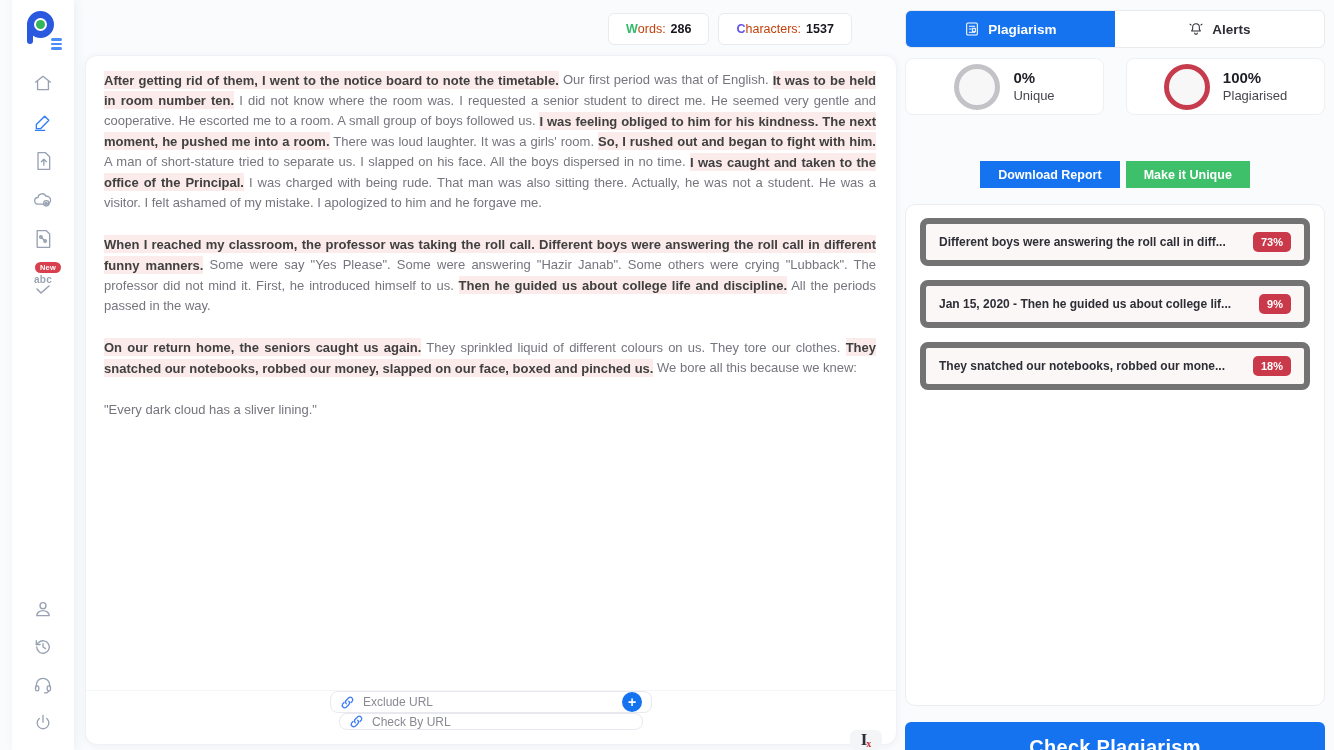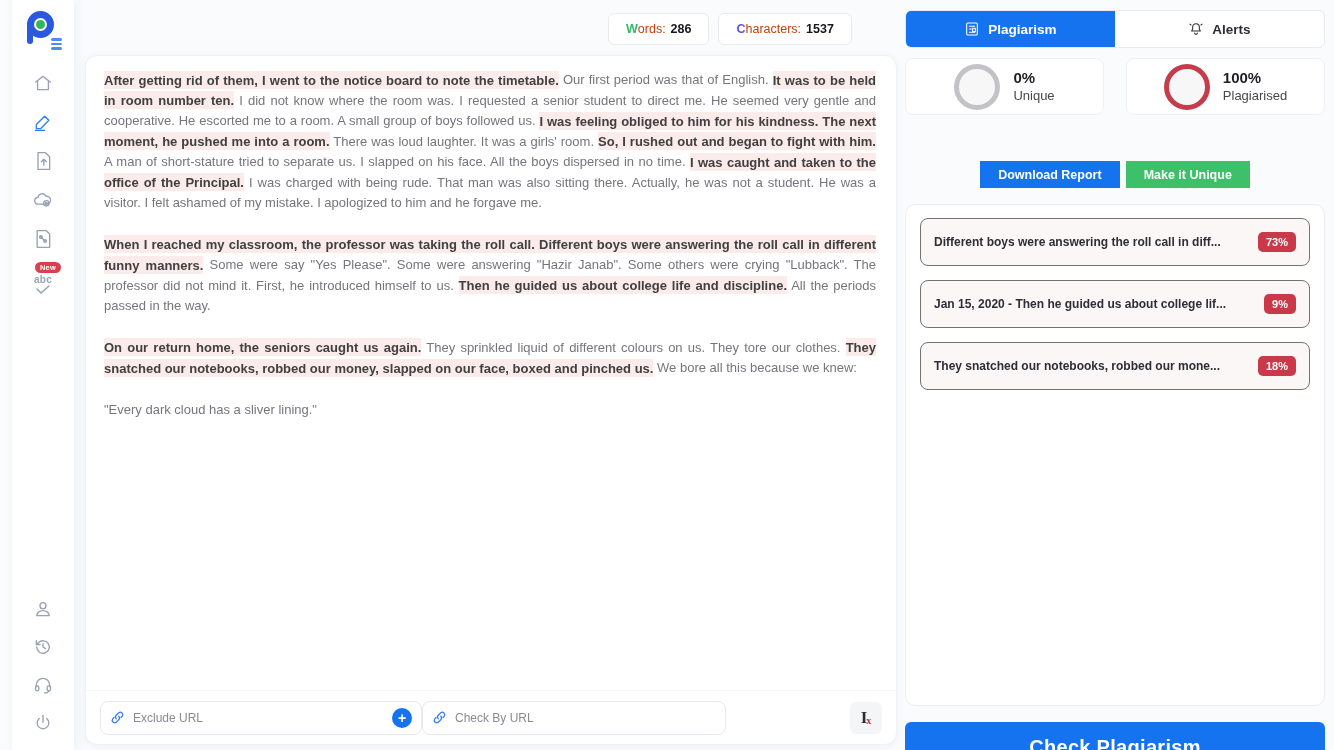--- a/index.html
+++ b/index.html
@@ -33,21 +33,21 @@
   .counter-value { font-weight:800; color:#17171d; }
 
   
   .editor-card { position:absolute; left:85px; top:55px; width:812px; height:690px; background:#fff;
                  border:1px solid #f0f1f4; border-radius:12px; box-shadow:0 1px 8px rgba(30,40,70,.05); }
   .editor-text { position:absolute; left:18px; right:20px; top:14px; bottom:62px; overflow:hidden;
                  font-size:13px; line-height:20.5px; text-align:justify; color:#75757e; }
   .editor-text p { margin-bottom:21px; }
   .editor-text .hl { background:#fcebeb; color:#404040; font-weight:bold; padding:1.5px 0; }
   .editor-footer { position:absolute; left:0; right:0; bottom:0; height:54px; border-top:1px solid #f5f6f8;
-                   display:flex; align-items:center; padding:0 14px; }
+                   display:flex; align-items:center; padding:0 14px;flex-direction:column; }
   .url-box { height:34px; border:1px solid #e7e9ee; border-radius:8px; display:flex; align-items:center;
              padding:0 9px; gap:8px; background:#fff; }
   .url-box.exclude { width:322px; }
   .url-box.check { width:304px; }
   .url-box input { border:none; outline:none; flex:1; font-size:12px; color:#555; background:transparent; font-family:"Liberation Sans", sans-serif; }
   .url-box input::placeholder { color:#8a8a93; }
   .add-circle { width:20px; height:20px; border-radius:50%; background:#1673f0; color:#fff; display:flex;
                 align-items:center; justify-content:center; font-size:14px; font-weight:bold; cursor:pointer; flex:none; }
   .clear-btn { margin-left:auto; width:32px; height:32px; background:#f4f5f7; border-radius:6px; display:flex;
                align-items:center; justify-content:center; cursor:pointer; font-family:"Liberation Serif", serif; }
@@ -69,21 +69,21 @@
   .score-val { font-size:15px; font-weight:800; color:#1e1e26; }
   .score-label { font-size:13px; color:#47474f; }
   .actions { display:flex; justify-content:center; gap:6px; margin-top:13px; }
   .act-btn { height:27px; border:none; border-radius:0; color:#fff; font-size:12.5px; font-weight:bold;
              padding:0 18px; cursor:pointer; font-family:"Liberation Sans", sans-serif;margin-top:33px; }
   .act-btn.download { background:#1673f0; }
   .act-btn.unique { background:#3ec06b; }
   .results-card { margin-top:16px; height:502px; background:#fff; border:1px solid #ededf1; border-radius:10px;
                   padding:13px 14px; overflow:hidden; }
   .result-row { height:48px; display:flex; align-items:center; justify-content:space-between; gap:4px;
-                background:#fbf7f7; border:1px solid #737373; border-radius:8px; padding:0 13px;
+                background:#fbf7f7; border:6px solid #737373; border-radius:8px; padding:0 13px;
                 margin-bottom:14px; cursor:pointer; }
   .result-text { font-size:12px; font-weight:bold; color:#2e2e36; white-space:nowrap; overflow:hidden; }
   .result-badge { background:#c9394a; color:#fff; font-size:11px; font-weight:bold; border-radius:5px;
                   padding:4px 8px; flex:none;margin-left:7px; }
   .check-btn { margin-top:16px; width:100%; height:50px; background:#1673f0; border:none; border-radius:6px;
                color:#fff; font-size:20px; font-weight:bold; letter-spacing:.3px; cursor:pointer;
                font-family:"Liberation Sans", sans-serif; }
 
   svg.icn { stroke:#97a1b2; stroke-width:1.6; fill:none; stroke-linecap:round; stroke-linejoin:round; }
   svg.icn.blue { stroke:#2f7df6; }

